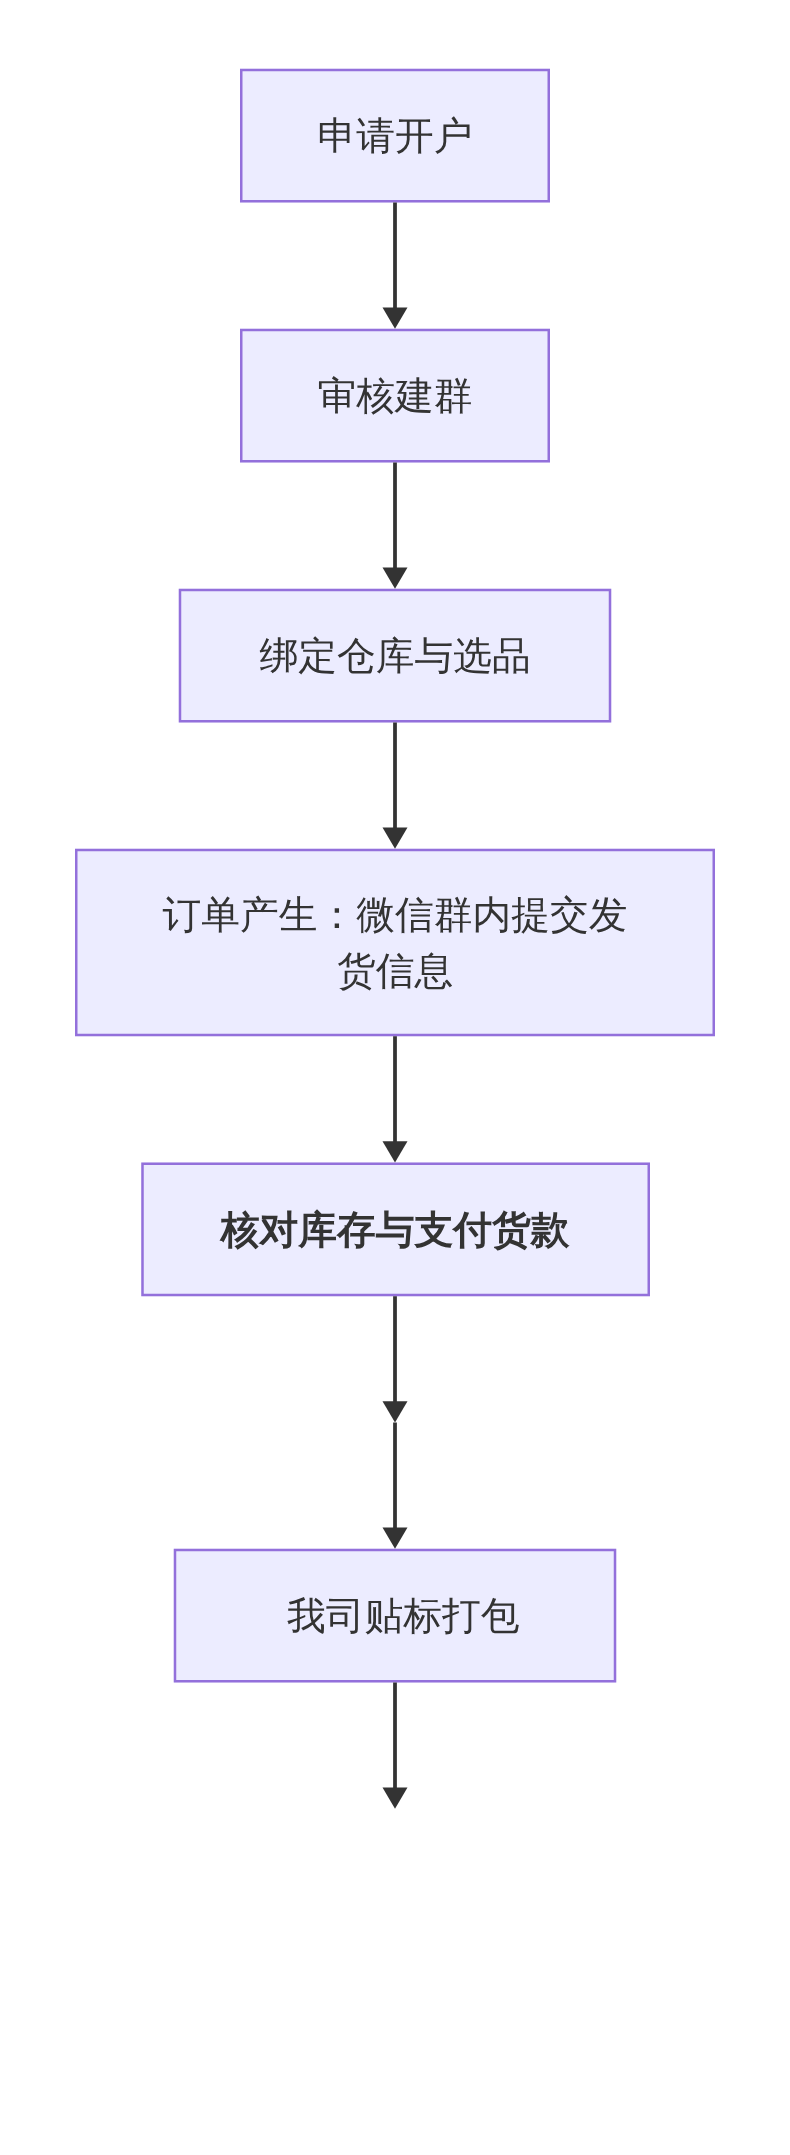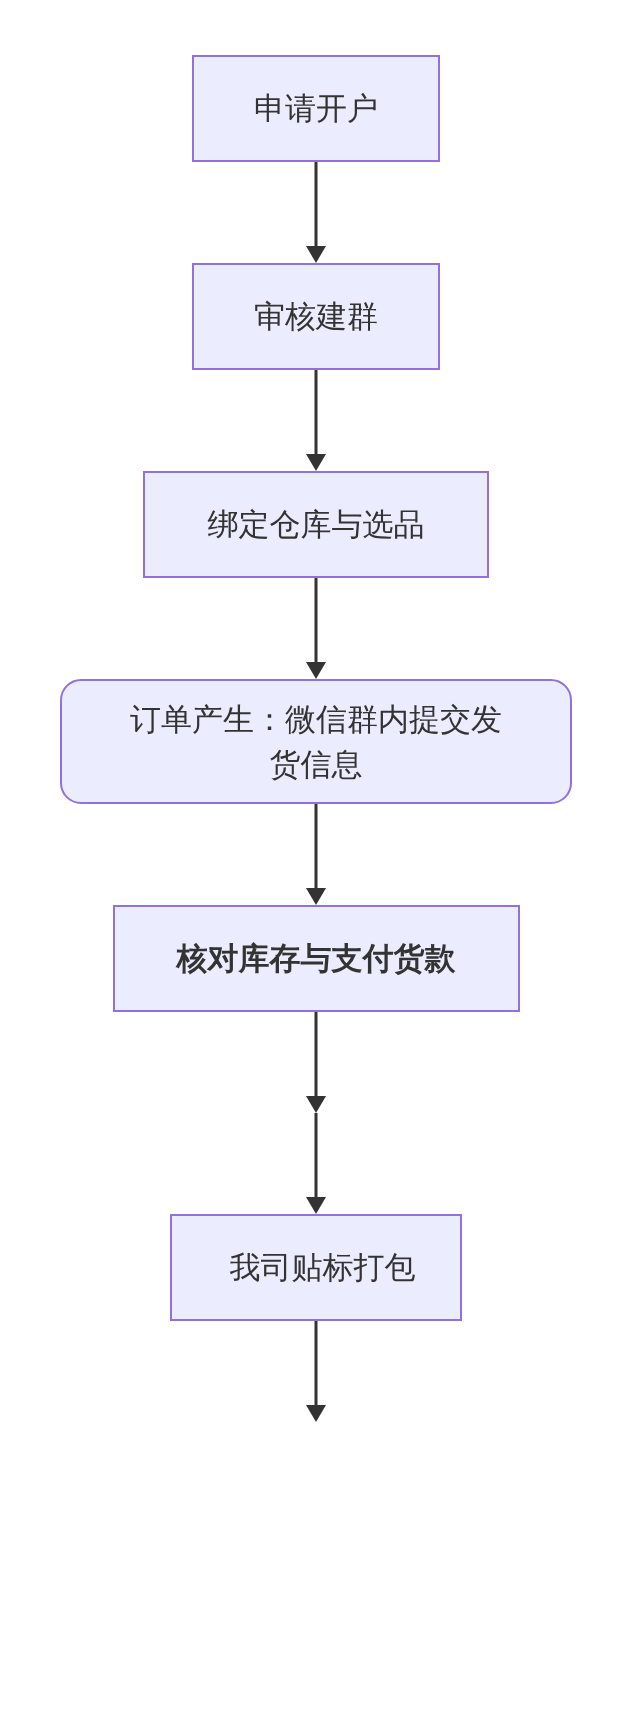--- a/index.html
+++ b/index.html
@@ -34,24 +34,24 @@
     line-height: 45px;
     display: flex;
     align-items: center;
     justify-content: center;
     text-align: center;
     white-space: pre-line;
     flex: 0 0 auto;
   }
   .n1, .n2 { width: 248px; }
   .n3 { width: 346px; text-align: center; }
-  .n4 { width: 512px; height: 125px; border-radius: 21px; }
+  .n4 { width: 512px; height: 150px; }
   .n5 { width: 407px; font-weight: bold; }
   .n6 { width: 455px; }
-  .n7 { width: 292px; padding-left: 13px; }
+  .n7 { width: 354px; padding-left: 13px; }
   .n8 { width: 407px; }
   .connector {
     position: relative;
     width: 40px;
     height: 101px;
     flex: 0 0 auto;
   }
   .connector .shaft {
     position: absolute;
     left: 50%;

